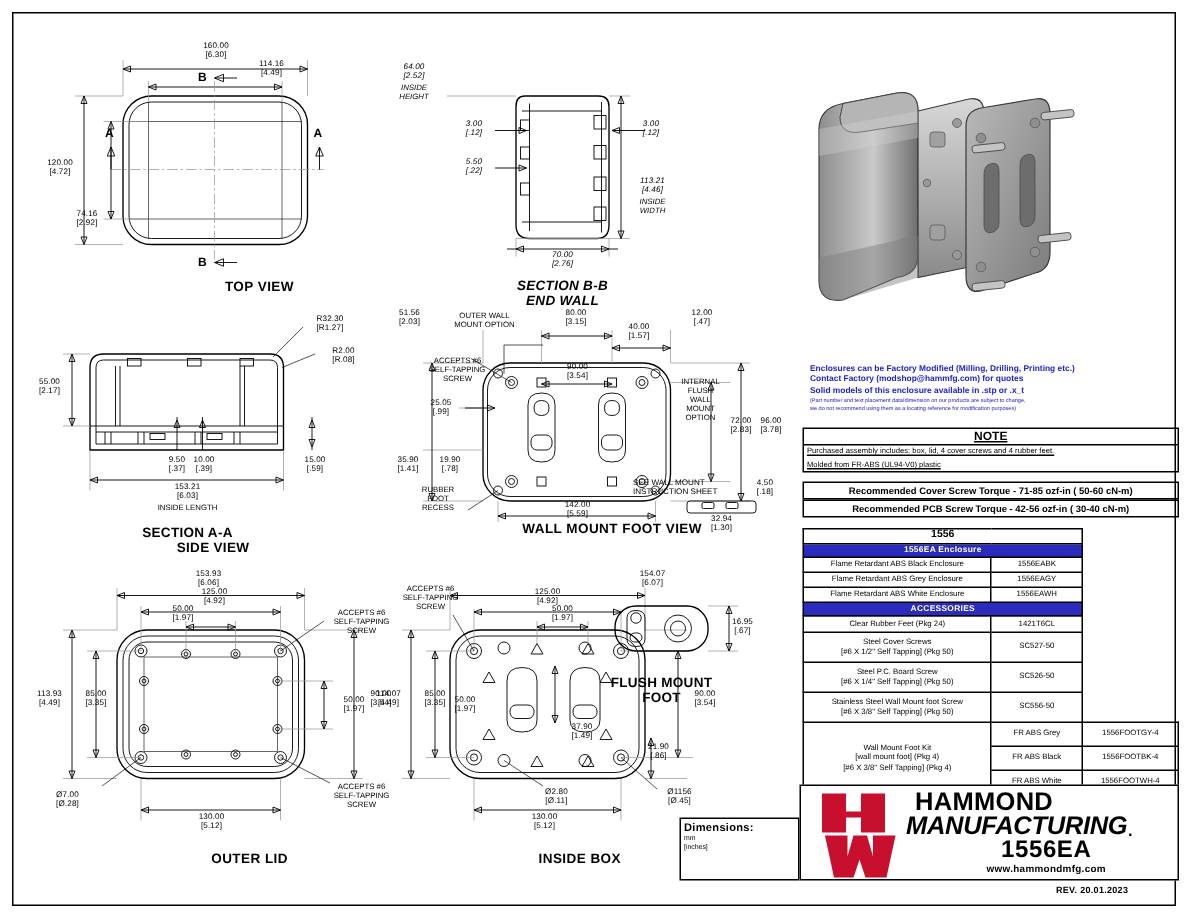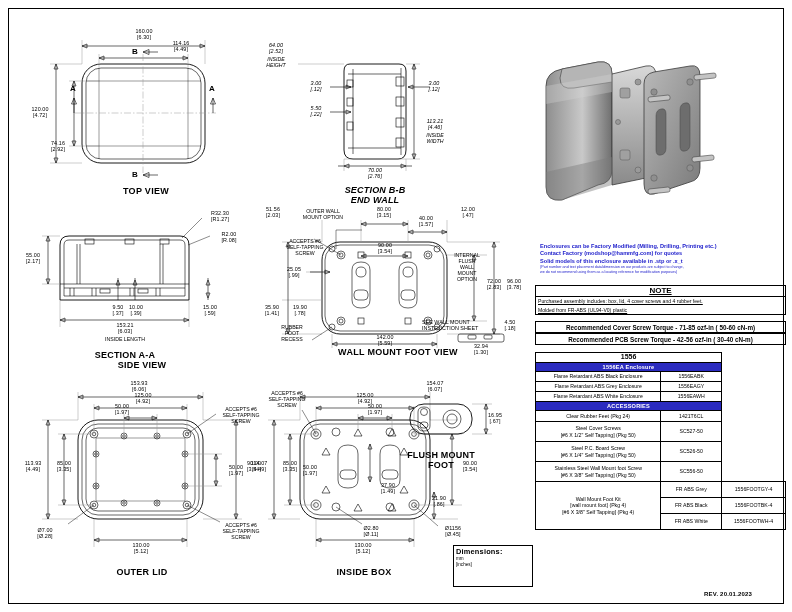--- a/index.html
+++ b/index.html
@@ -2,21 +2,21 @@
 <html><head>
 <meta charset="utf-8">
 <style>
   html,body{margin:0;padding:0;background:#ffffff;}
   body{width:792px;height:612px;font-family:"Liberation Sans",sans-serif;color:#000;overflow:hidden;}
   #sheet{position:relative;width:792px;height:612px;box-sizing:border-box;}
   .frame{position:absolute;left:8px;top:8px;width:776px;height:596px;border:1px solid #000;box-sizing:border-box;}
   .abs{position:absolute;}
   .dim{font-size:5.4px;line-height:6.2px;letter-spacing:.1px;text-align:center;white-space:pre-line;}
   .dimL{font-size:5.4px;line-height:6.2px;text-align:left;white-space:pre-line;}
-  .viewtitle{font-size:9px;font-weight:bold;text-align:center;letter-spacing:.3px;}
+  .viewtitle{font-size:9px;font-weight:bold;text-align:right;letter-spacing:.3px;}
   .viewtitle2{font-size:9px;font-weight:bold;text-align:center;letter-spacing:.2px;line-height:10px;}
   .lbl{font-size:5.2px;line-height:6px;text-align:center;white-space:pre-line;}
   .secletter{font-size:8px;font-weight:bold;}
   svg{display:block;overflow:visible;}
   .ln{stroke:#000;stroke-width:.6;fill:none;}
   .lnthin{stroke:#000;stroke-width:.4;fill:none;}
   .ext{stroke:#9a9a9a;stroke-width:.5;fill:none;}
   .ctr{stroke:#9a9a9a;stroke-width:.5;fill:none;stroke-dasharray:7 2 1.5 2;}
   .body{stroke:#000;stroke-width:.9;fill:none;}
   .body2{stroke:#000;stroke-width:.6;fill:none;}
@@ -642,15 +642,30 @@
     </tr>
   </tbody>
     </table>
 
   <div class="dimbox" style="left:453px;top:545px;width:80px;height:42px;">
     <div class="t1">Dimensions:</div>
     <div class="t2">mm</div>
     <div class="t2">[inches]</div>
   </div>
 
+  <div class="tb" style="left:533px;top:523px;width:253px;height:64px;background:#fff;">
+    <div class="abs" style="left:10px;top:3px;width:58px;height:58px;">
+      <svg width="58" height="58" viewBox="0 0 58 58">
+        <g fill="#c8102e">
+          <path d="M4,2 L20,2 L20,14 L30,14 L30,2 L46,2 L46,28 L30,28 L30,18 L20,18 L20,28 L4,28 Z"></path>
+          <path d="M6,30 L21,30 L21,44 L25,30 L34,30 L38,44 L38,30 L53,30 L47,58 L33,58 L29,46 L25,58 L12,58 Z"></path>
+        </g>
+      </svg>
+    </div>
+    <div class="abs brand1" style="left:76px;top:1px;">HAMMOND</div>
+    <div class="abs brand2" style="left:70px;top:17px;">MANUFACTURING</div>
+    <div class="abs" style="left:218px;top:24px;font-size:11px;font-weight:bold;">.</div>
+    <div class="abs model" style="left:76px;top:34px;width:175px;">1556EA</div>
+    <div class="abs web" style="left:76px;top:52px;width:175px;">www.hammondmfg.com</div>
+  </div>
 
   <div class="rev" style="left:704px;top:591px;">REV. 20.01.2023</div>
 </div>
 
 </body></html>

